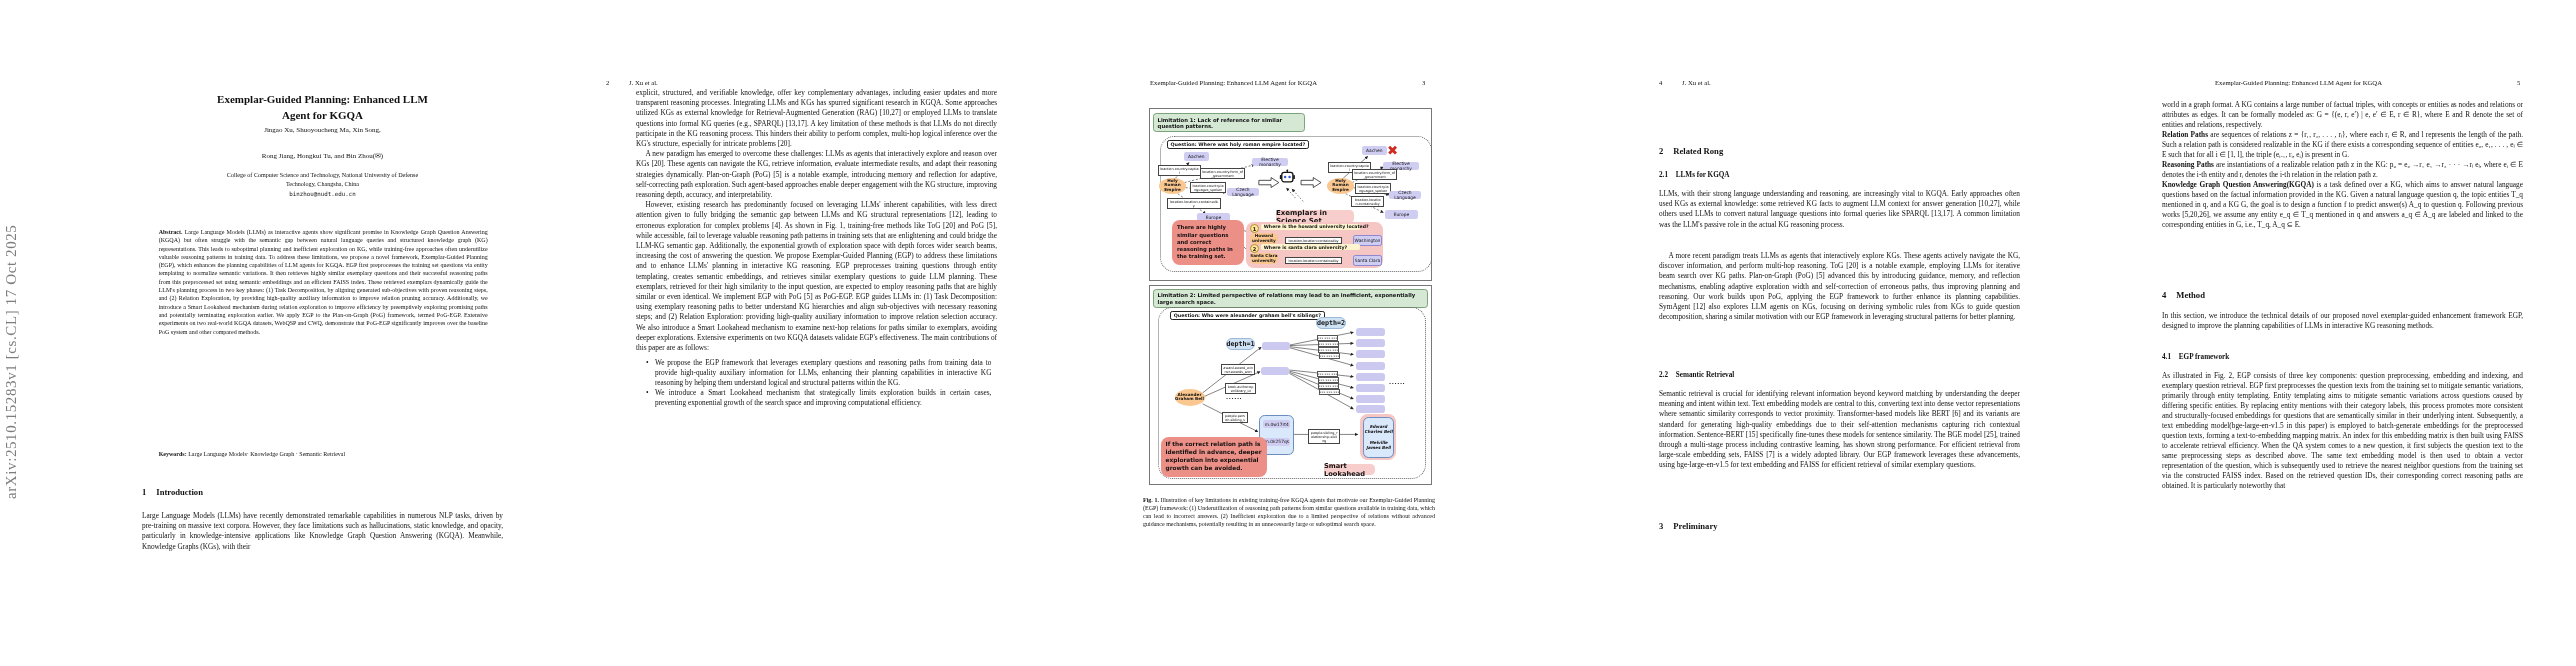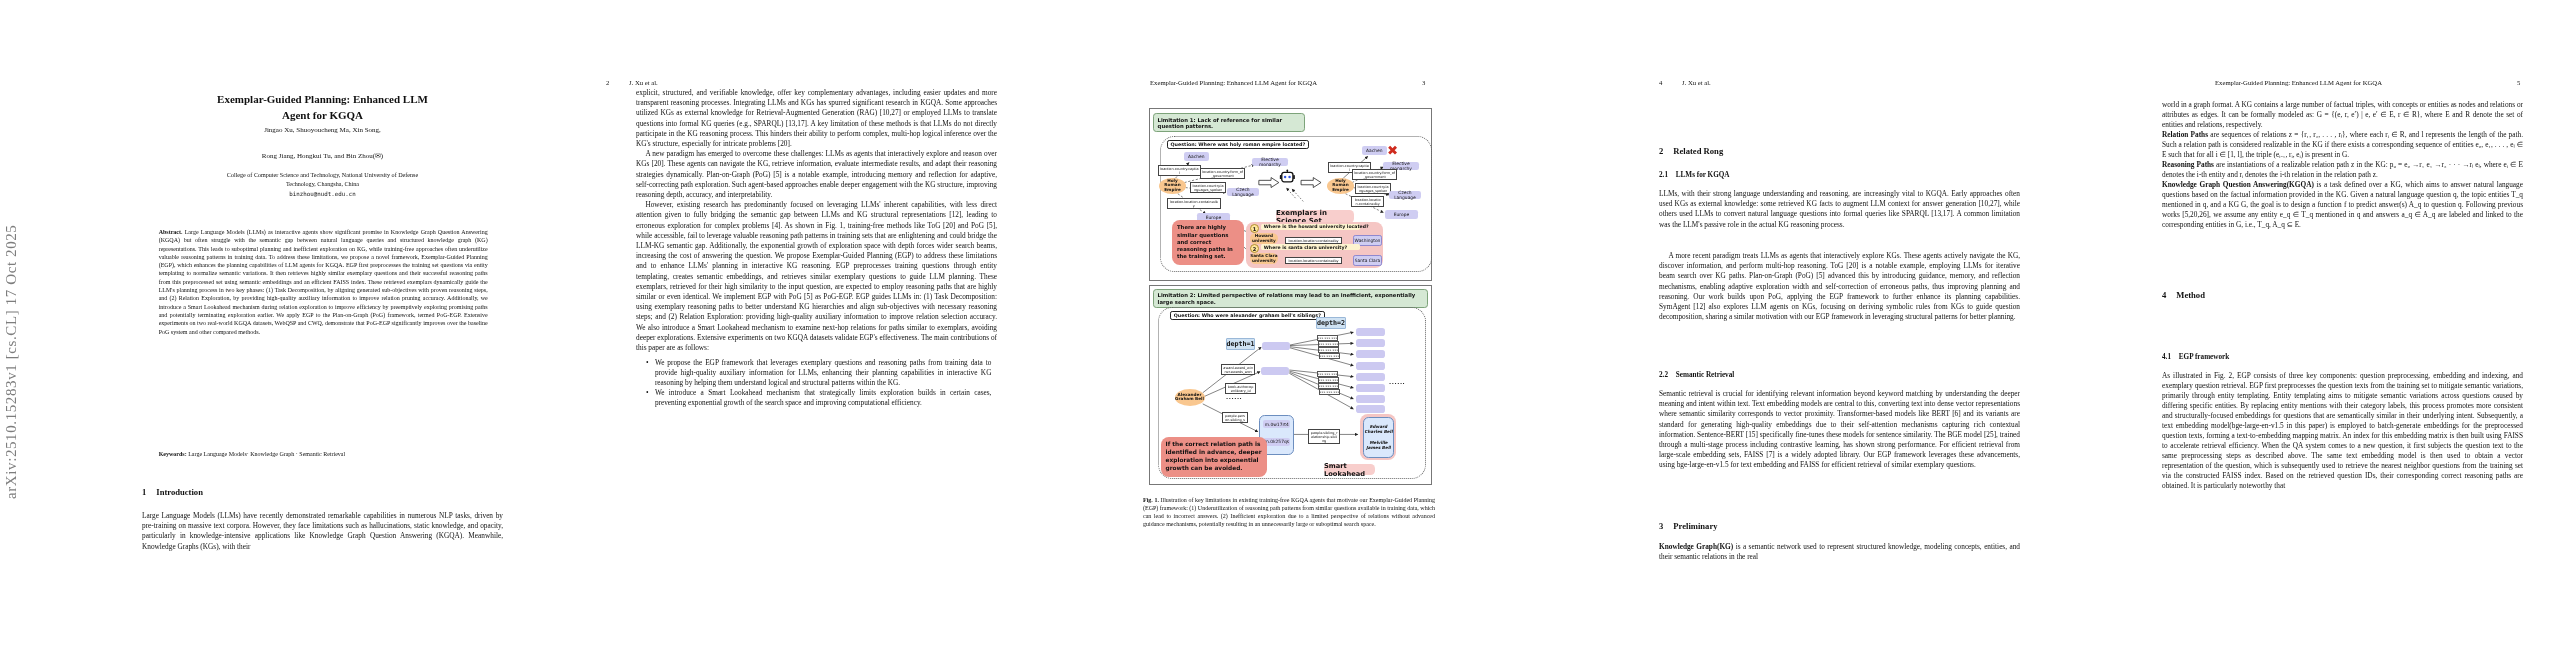--- a/index.html
+++ b/index.html
@@ -43,21 +43,21 @@
   .pinkhdr{position:absolute;background:#f8cecc;border-radius:4.4px;font-size:7px;font-weight:bold;
            display:flex;align-items:center;justify-content:center;}
   .rednote{position:absolute;background:#ec8f86;border-radius:7.8px;font-weight:bold;
            padding:4.4px 5px;line-height:7.2px;}
   .excont{position:absolute;background:#f5c6c4;border-radius:7.8px;}
   .ystrip{position:absolute;background:#fdf3cf;border-radius:1.7px;font-size:4.6px;font-weight:bold;
           padding:0.6px 3.3px;white-space:nowrap;}
   .circ{position:absolute;width:7.2px;height:7.2px;background:#ffe599;border:0.6px solid #b08f2e;
         border-radius:50%;font-size:5px;font-weight:bold;display:flex;align-items:center;justify-content:center;}
   .bluebox{position:absolute;background:#dae8fc;border:0.6px solid #6c8ebf;border-radius:5.6px;}
-  .depth{position:absolute;background:#cfe2f3;border:0.6px solid #9ab8d8;border-radius:1px;
+  .depth{position:absolute;background:#cfe2f3;border:0.6px solid #9ab8d8;border-radius:6px;
          font-size:6.7px;font-weight:bold;font-family:"DejaVu Sans Mono",monospace;
          display:flex;align-items:center;justify-content:center;}
   .chip{position:absolute;background:#cfcdf2;border-radius:2.2px;font-size:4.4px;
         display:flex;align-items:center;justify-content:center;}
   .blank{position:absolute;background:#ccc9f1;border-radius:2.8px;}
   .xchip{position:absolute;background:#fff;border:0.6px solid #555;font-size:2.8px;letter-spacing:0.3px;
          display:flex;align-items:center;justify-content:center;color:#333;}
   .name2{font-size:4.2px;font-style:italic;font-weight:bold;text-align:center;line-height:5px;
          position:absolute;width:100%;}
   .dots{position:absolute;font-size:5.6px;font-weight:bold;letter-spacing:0.6px;}
@@ -290,40 +290,38 @@
     <div class="abs body indent" style="top:251px;left:0;width:361px;">A more recent paradigm treats LLMs as agents that interactively explore KGs. These agents actively navigate the KG, discover information, and perform multi-hop reasoning. ToG [20] is a notable example, employing LLMs for iterative beam search over KG paths. Plan-on-Graph (PoG) [5] advanced this by introducing guidance, memory, and reflection mechanisms, enabling adaptive exploration width and self-correction of erroneous paths, thus improving planning and reasoning. Our work builds upon PoG, applying the EGP framework to further enhance its planning capabilities. SymAgent [12] also explores LLM agents on KGs, focusing on deriving symbolic rules from KGs to guide question decomposition, sharing a similar motivation with our EGP framework in leveraging structural patterns for better planning.</div>
     <div class="abs subh" style="top:371px;left:0;">
       <span>2.2</span>
       <span>Semantic Retrieval</span>
     </div>
     <div class="abs body" style="top:389px;left:0;width:361px;">Semantic retrieval is crucial for identifying relevant information beyond keyword matching by understanding the deeper meaning and intent within text. Text embedding models are central to this, converting text into dense vector representations where semantic similarity corresponds to vector proximity. Transformer-based models like BERT [6] and its variants are standard for generating high-quality embeddings due to their self-attention mechanisms capturing rich contextual information. Sentence-BERT [15] specifically fine-tunes these models for sentence similarity. The BGE model [25], trained through a multi-stage process including contrastive learning, has shown strong performance. For efficient retrieval from large-scale embedding sets, FAISS [7] is a widely adopted library. Our EGP framework leverages these advancements, using bge-large-en-v1.5 for text embedding and FAISS for efficient retrieval of similar exemplary questions.</div>
     <div class="abs sech" style="top:521px;left:0;">
       <span>3</span>
       <span>Preliminary</span>
     </div>
-    <div class="abs body" style="top:542px;left:0;width:361px;">
-      <b>Knowledge Graph(KG)</b><span> is a semantic network used to represent structured knowledge, modeling concepts, entities, and their semantic relations in the real</span>
-    </div>
   </div>
 
   <div class="page" style="left:2162px;">
     <div class="abs runhead" style="top:79px;left:0;width:361px;">
       <span style="position:absolute;left:53px;">Exemplar-Guided Planning: Enhanced LLM Agent for KGQA</span>
       <span style="position:absolute;left:355px;">5</span>
     </div>
     <div class="abs body" style="top:100px;left:0;width:361px;line-height:10px;">
       <div>world in a graph format. A KG contains a large number of factual triples, with concepts or entities as nodes and relations or attributes as edges. It can be formally modeled as: G = {(e, r, e′) | e, e′ ∈ E, r ∈ R}, where E and R denote the set of entities and relations, respectively.</div>
       <div><b>Relation Paths</b><span> are sequences of relations z = {r₁, r₂, . . . , rₗ}, where each rᵢ ∈ R, and l represents the length of the path. Such a relation path is considered realizable in the KG if there exists a corresponding sequence of entities e₀, e₁, . . . , eₗ ∈ E such that for all i ∈ [1, l], the triple (eᵢ₋₁, rᵢ, eᵢ) is present in G.</span></div>
       <div><b>Reasoning Paths</b><span> are instantiations of a realizable relation path z in the KG: pᵤ = e₀ →r₁ e₁ →r₂ · · · →rₗ eₗ, where eᵢ ∈ E denotes the i-th entity and rᵢ denotes the i-th relation in the relation path z.</span></div>
       <div><b>Knowledge Graph Question Answering(KGQA)</b><span> is a task defined over a KG, which aims to answer natural language questions based on the factual information provided in the KG. Given a natural language question q, the topic entities T_q mentioned in q, and a KG G, the goal is to design a function f to predict answer(s) A_q to question q. Following previous works [5,20,26], we assume any entity e_q ∈ T_q mentioned in q and answers a_q ∈ A_q are labeled and linked to the corresponding entities in G, i.e., T_q, A_q ⊆ E.</span></div>
     </div>
     <div class="abs sech" style="top:290px;left:0;">
       <span>4</span>
       <span>Method</span>
     </div>
+    <div class="abs body" style="top:311px;left:0;width:361px;line-height:10px;">In this section, we introduce the technical details of our proposed novel exemplar-guided enhancement framework EGP, designed to improve the planning capabilities of LLMs in interactive KG reasoning methods.</div>
     <div class="abs subh" style="top:353px;left:0;">
       <span>4.1</span>
       <span>EGP framework</span>
     </div>
     <div class="abs body" style="top:371px;left:0;width:361px;line-height:10px;">As illustrated in Fig. 2, EGP consists of three key components: question preprocessing, embedding and indexing, and exemplary question retrieval. EGP first preprocesses the question texts from the training set to mitigate semantic variations, primarily through entity templating. Entity templating aims to mitigate semantic variations across questions caused by differing specific entities. By replacing entity mentions with their category labels, this process promotes more consistent and structurally-focused embeddings for questions that are semantically similar in their underlying intent. Subsequently, a text embedding model(bge-large-en-v1.5 in this paper) is employed to batch-generate embeddings for the preprocessed question texts, forming a text-to-embedding mapping matrix. An index for this embedding matrix is then built using FAISS to accelerate retrieval efficiency. When the QA system comes to a new question, it first subjects the question text to the same preprocessing steps as described above. The same text embedding model is then used to obtain a vector representation of the question, which is subsequently used to retrieve the nearest neighbor questions from the training set via the constructed FAISS index. Based on the retrieved question IDs, their corresponding correct reasoning paths are obtained. It is particularly noteworthy that</div>
   </div>
 
 </div>
 
 

